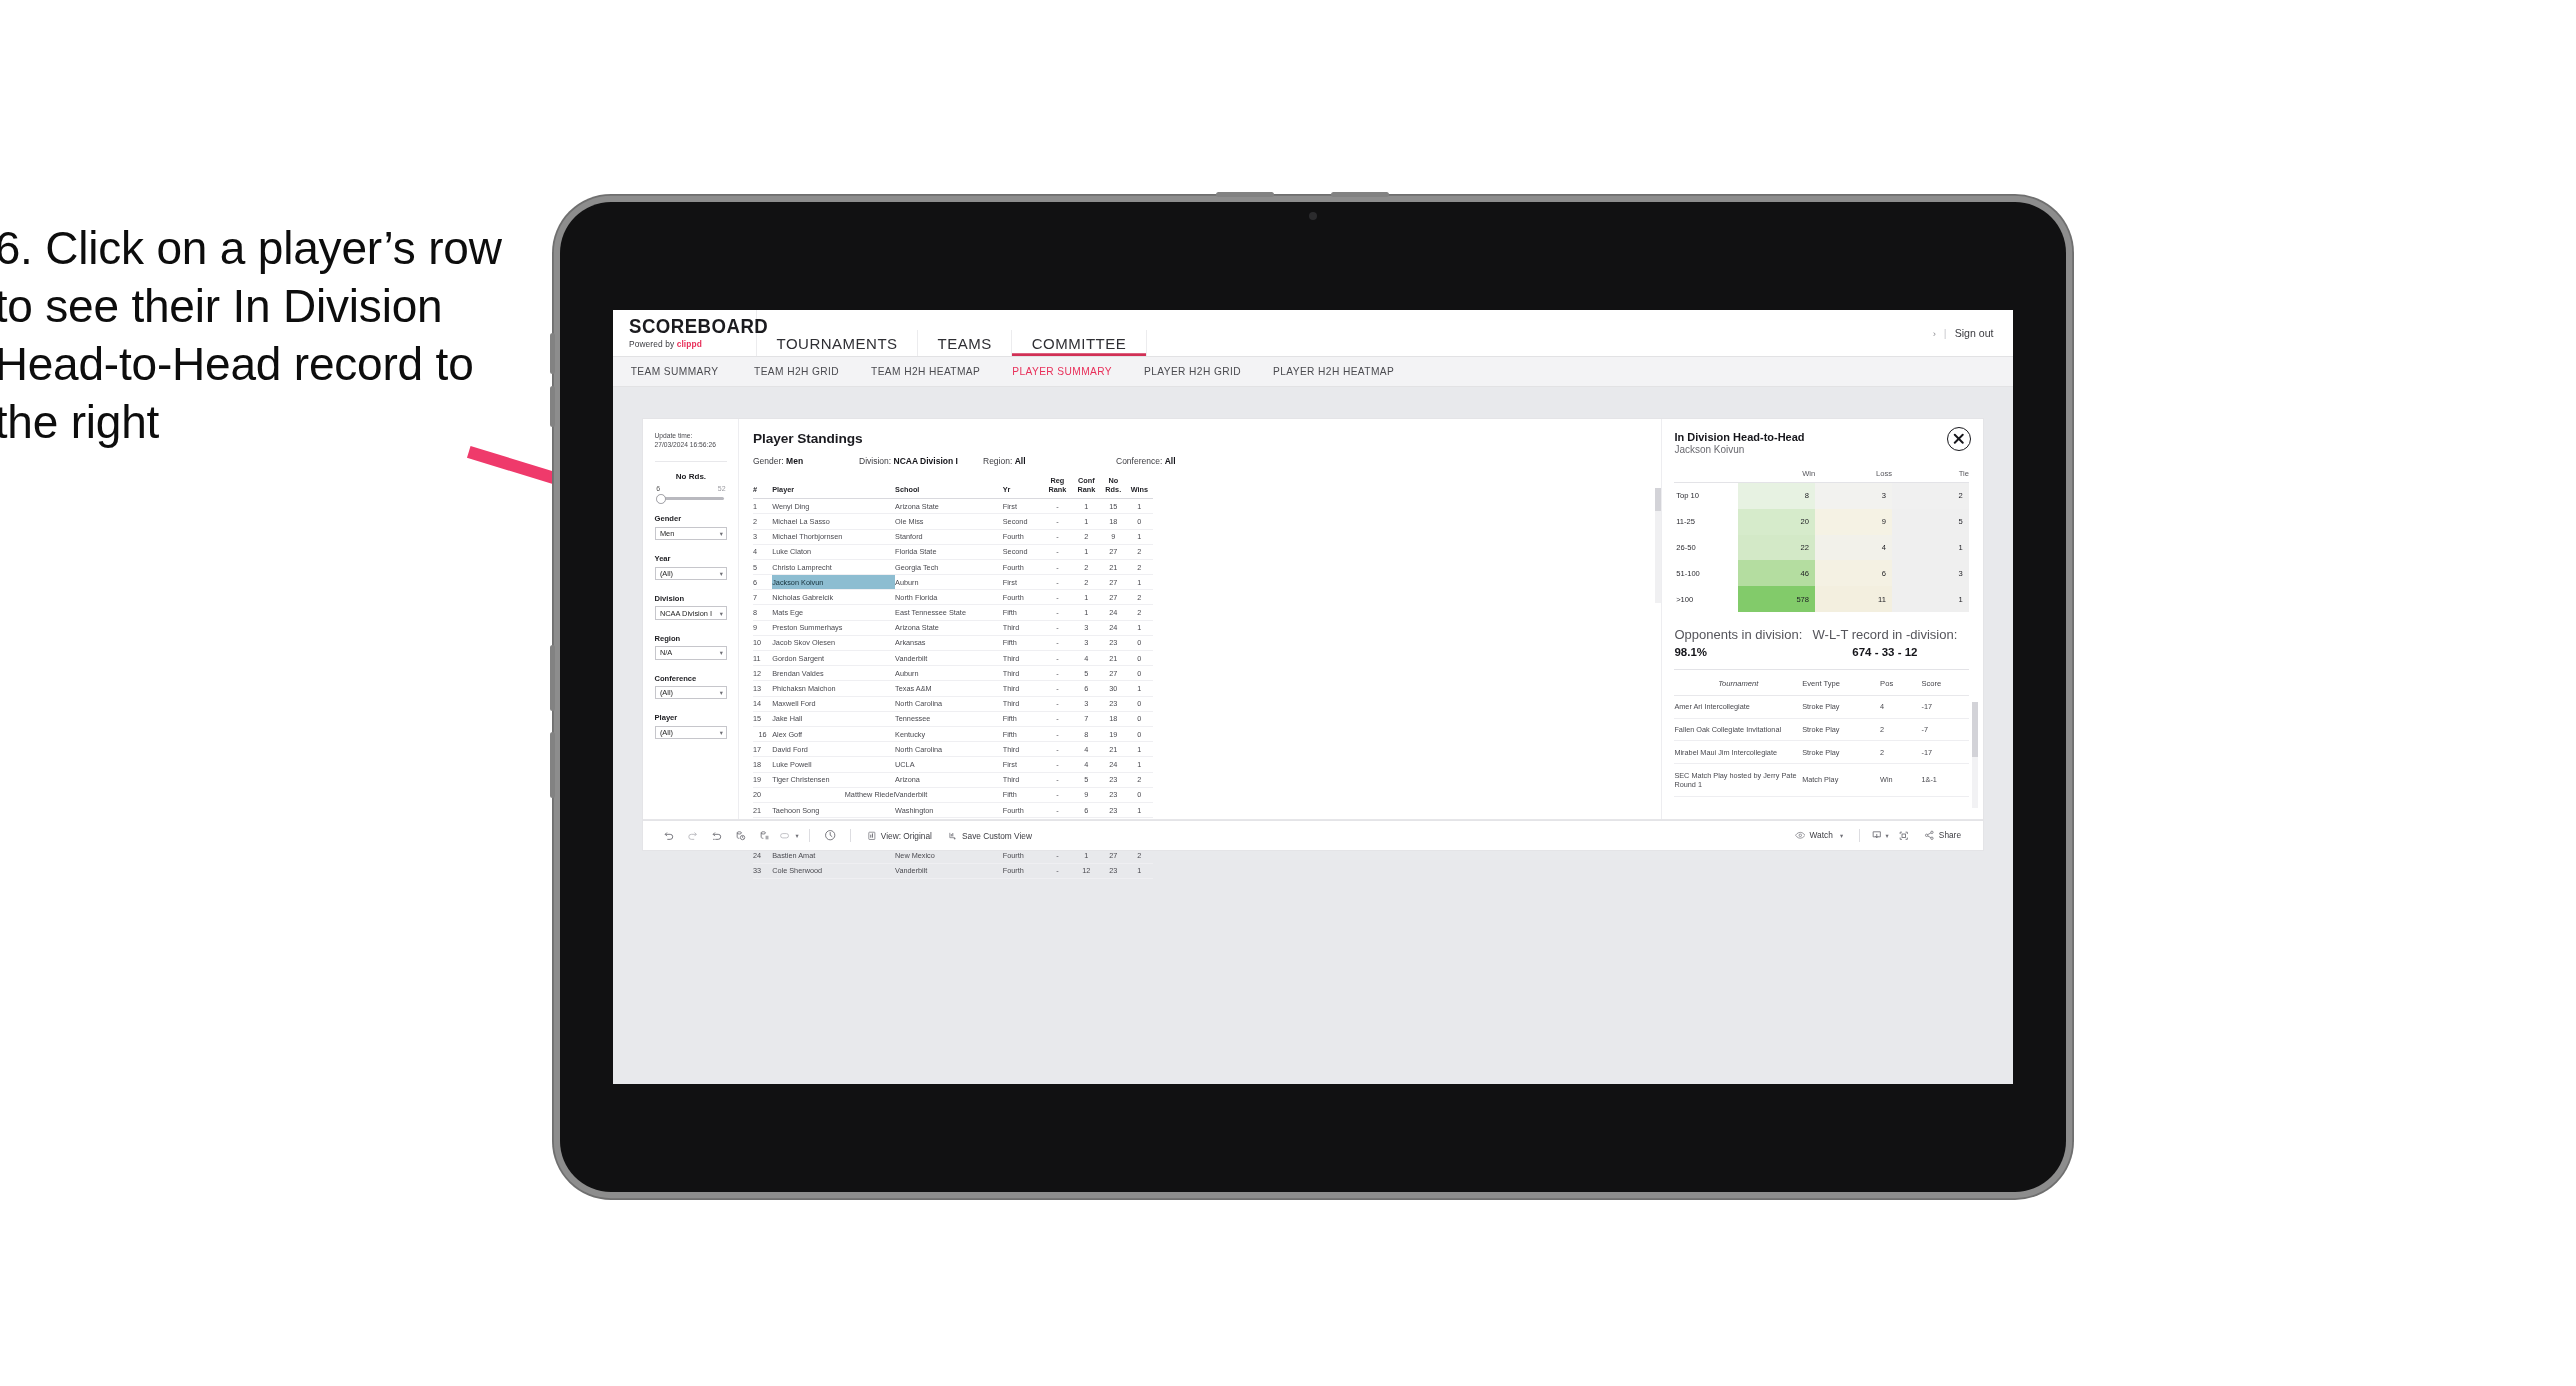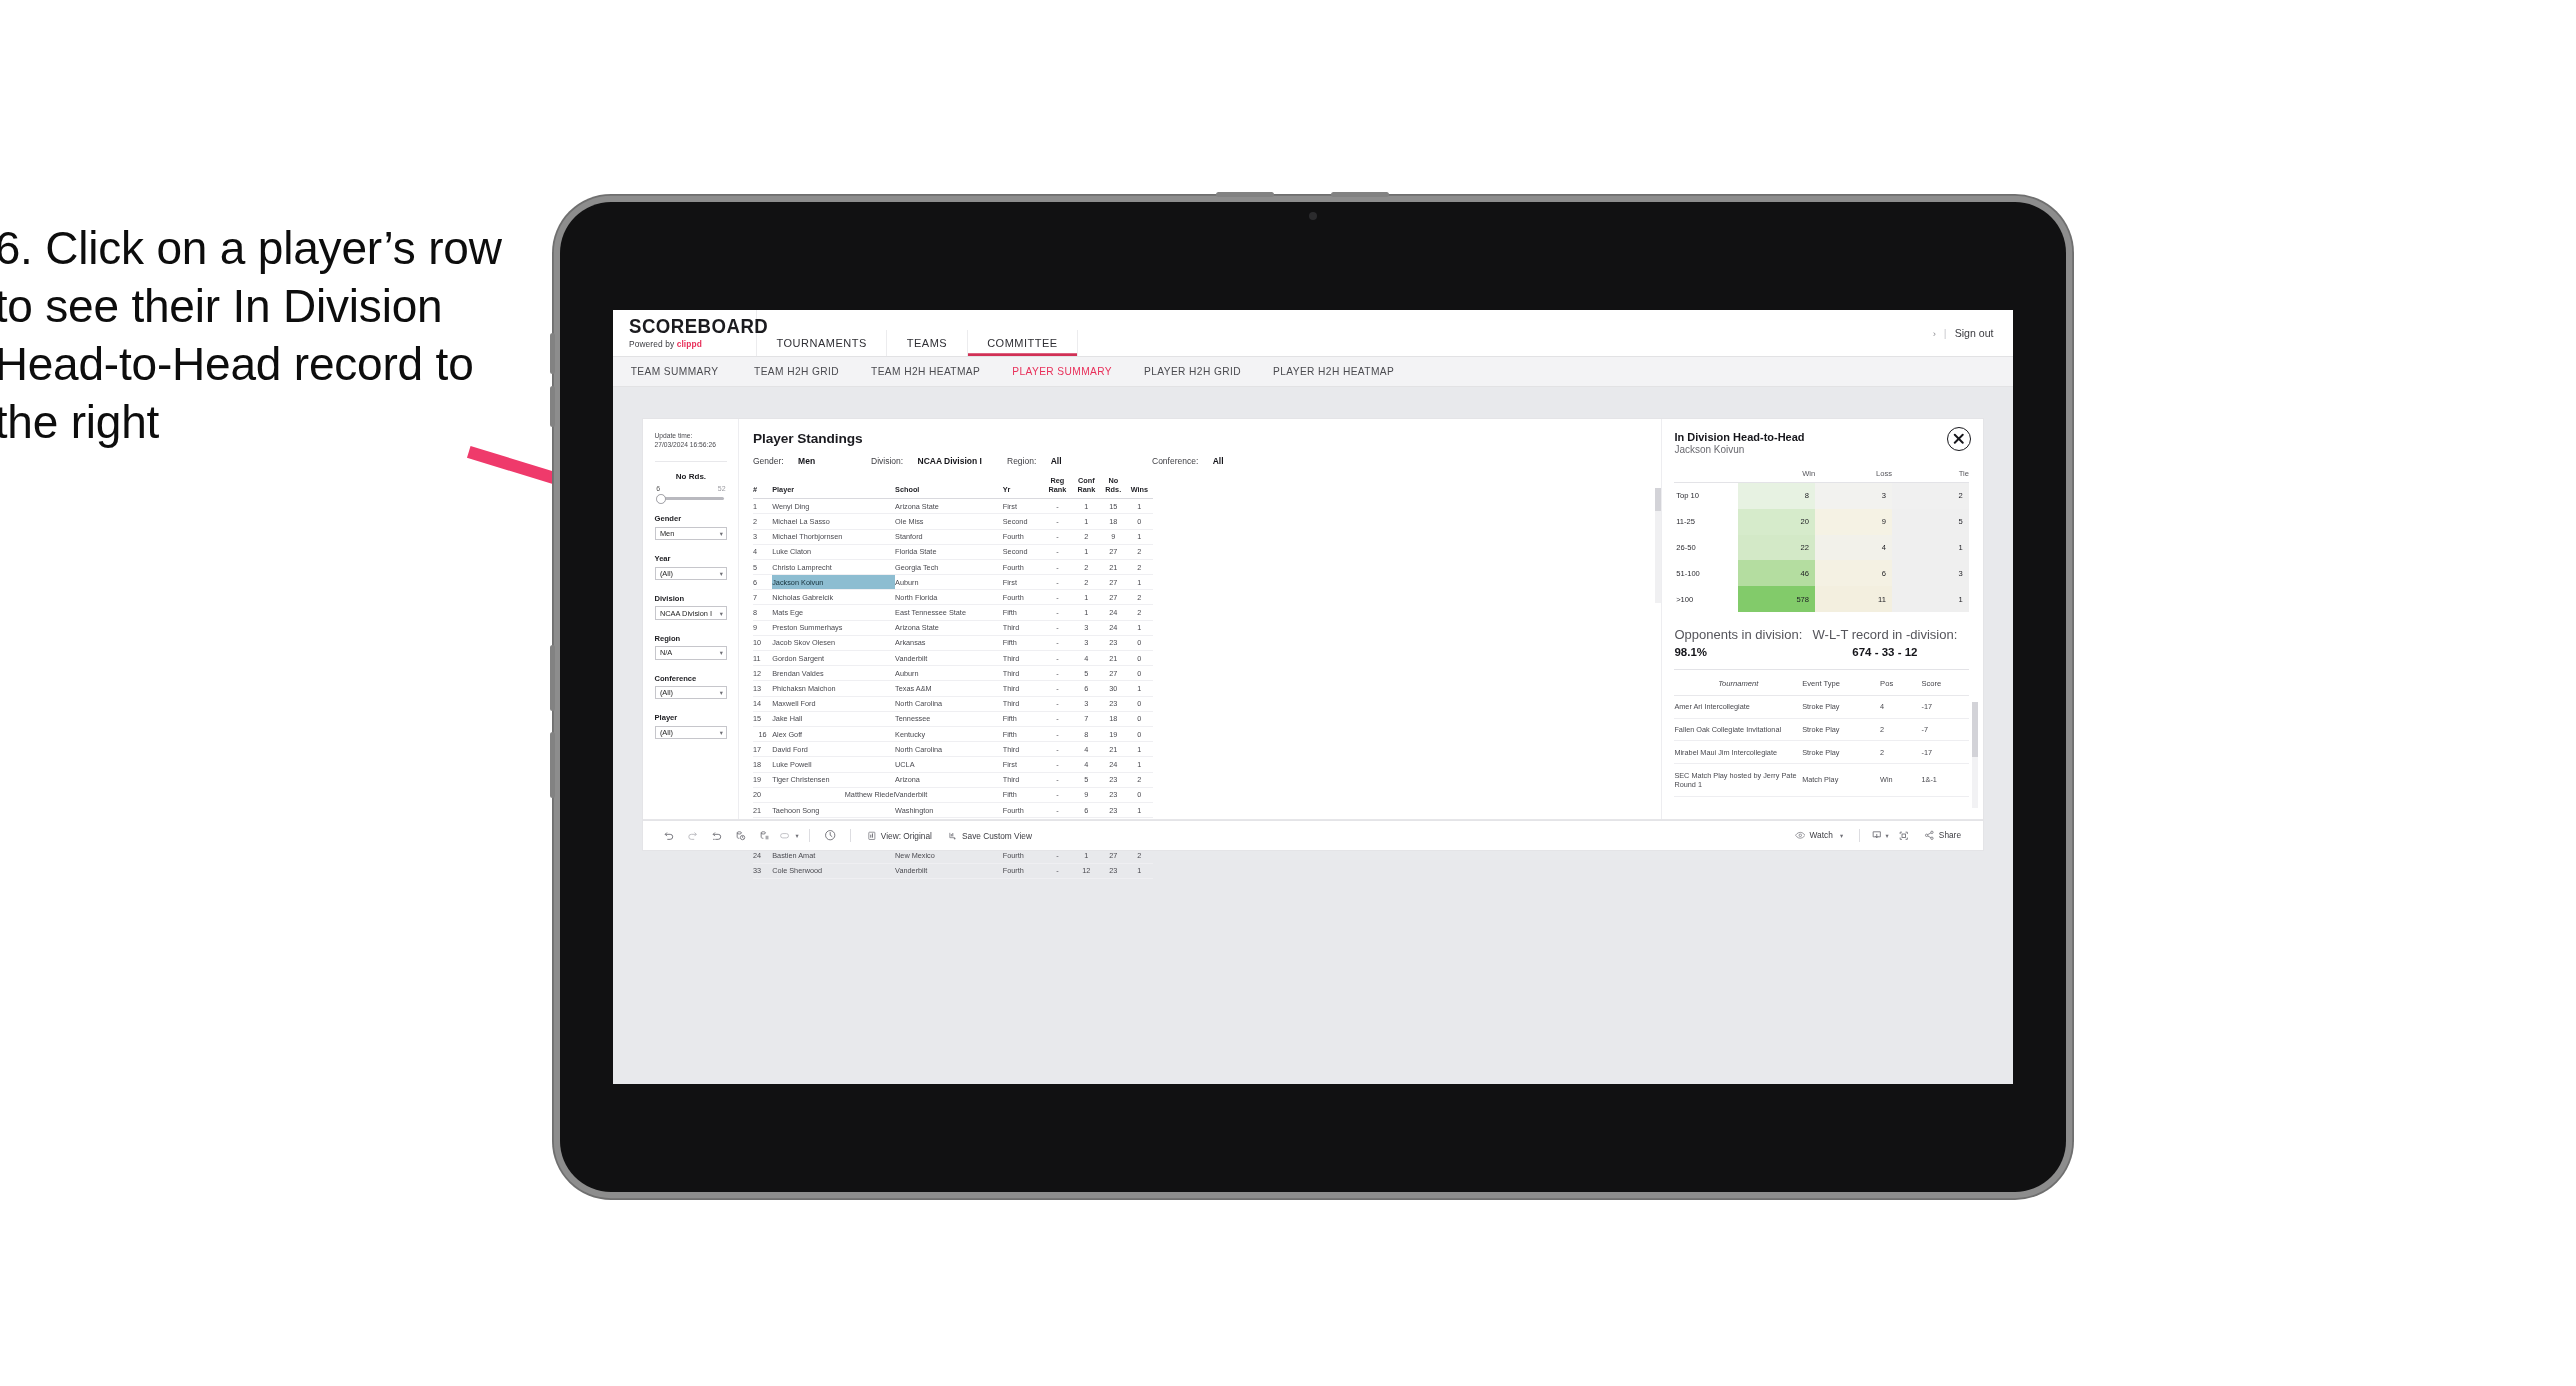--- a/index.html
+++ b/index.html
@@ -63,21 +63,21 @@
   .brand-title {
     font-size: 18.6px; font-weight: 700; letter-spacing: 0.5px;
     color: #1b1b1f; line-height: 1; font-family: "Liberation Sans", sans-serif;
     transform: scaleY(1.12); transform-origin: left center;
   }
   .brand-sub { font-size: 8.4px; color: #3a3a3f; margin-top: 4.4px; letter-spacing: 0.1px;}
   .brand-sub b { color: #e8305a; font-weight: 700; }
   .topnav { display: flex; align-items: stretch; }
   .topnav-item {
     display: flex; align-items: center; padding: 0 19.5px;
-    font-size: 11px; letter-spacing: 0.5px; color: #2f2f34;
+    font-size: 15px; letter-spacing: 0.5px; color: #2f2f34;
     border-right: 0.9px solid #ececee; cursor: pointer; margin-top: 20px;
   }
   .topnav-item.active { box-shadow: inset 0 -2.7px 0 #d13055; }
   .header-right {
     margin-left: auto; display: flex; align-items: center; gap: 8px;
     padding-right: 19.5px; font-size: 10.6px; color: #3a3a3f;
   }
   .header-right .chev { color: #8b8b90; font-size: 9.7px; }
   .header-right .sep { color: #c9c9cd; }
   .signout { cursor: pointer; }
@@ -126,21 +126,21 @@
     display: flex; align-items: center; justify-content: space-between;
     padding: 0 3.5px 0 4.4px; font-size: 7.4px; color: #222; cursor: pointer;
   }
   .f-select .car { font-size: 6.2px; color: #6e6e74; }
 
   
   .center { flex: 1 1 auto; min-width: 0; display: flex; flex-direction: column; }
   .standings-head { padding: 12.4px 0 0 14px; }
   .standings-title { font-size: 13.7px; font-weight: 700; color: #1b1b20; letter-spacing: -0.1px;}
   .standings-meta { display: flex; margin-top: 9.7px; font-size: 8.5px; color: #3d3d42; }
-  .standings-meta span { margin-right: 12px; }
+  .standings-meta span { margin-right: 0; }
   .m1 { width: 106px; } .m2 { width: 124px; } .m3 { width: 133px; }
   .standings-meta b { font-weight: 700; color: #15151a; }
 
   .tbl-wrap { margin-top: 9.7px; padding-left: 14px; position: relative; flex: 1; min-height: 0; }
   table.std { border-collapse: collapse; width: 400px; table-layout: fixed; }
   table.std th {
     font-size: 7.3px; color: #25252a; font-weight: 700; text-align: left;
     padding: 0 0 4.4px 0; vertical-align: bottom; border-bottom: 0.9px solid #d9d9de;
   }
   table.std td {

